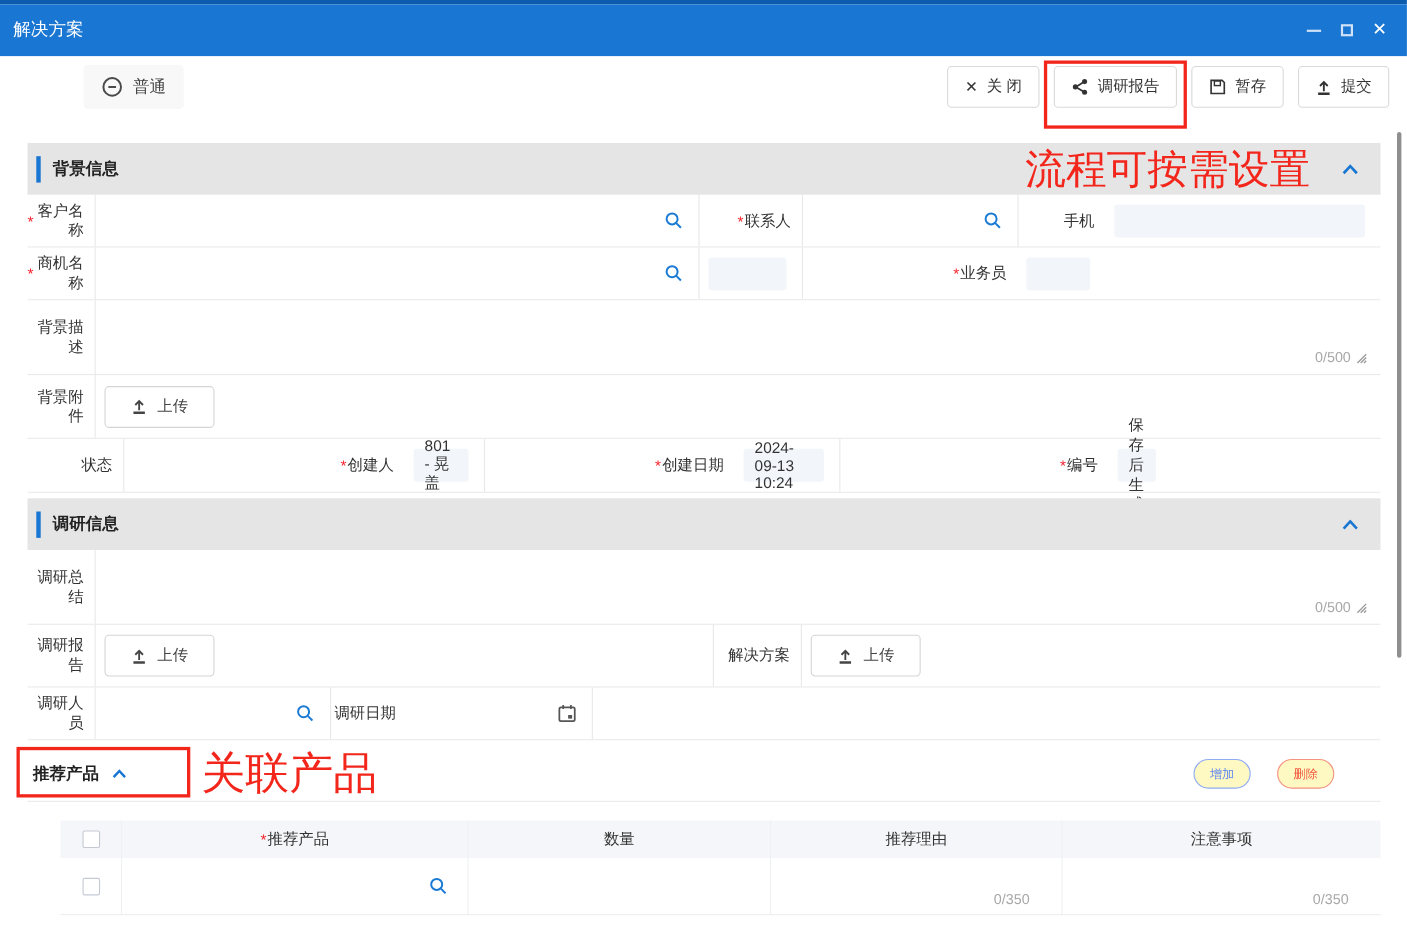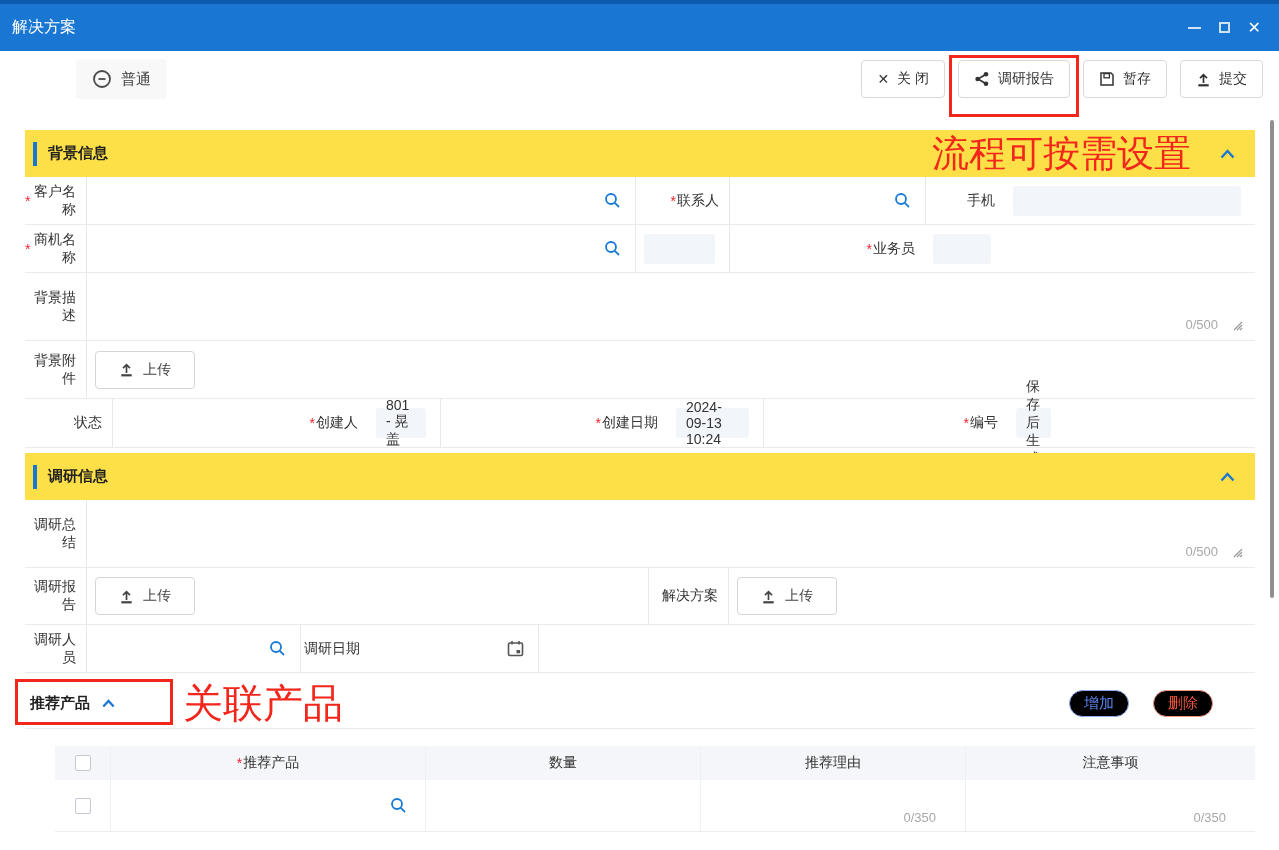--- a/index.html
+++ b/index.html
@@ -35,21 +35,21 @@
   .hl-wrap { position:relative; }
   .hl-wrap::after {
     content:""; position:absolute; left:-9px; right:-9px; top:-5px; bottom:-19px;
     border:3px solid #f3261c; pointer-events:none;
   }
   
   .content { padding:0 24px 0 25px; }
   .section { margin-top:23px; }
   .section + .section { margin-top:5px; }
   .sec-header {
-    background:#fde047; height:47px; display:flex; align-items:center; position:relative;
+    background:#e5e5e5; height:47px; display:flex; align-items:center; position:relative;
   }
   .sec-accent { width:4px; height:24px; background:#1976d2; margin:0 11px 0 8px; }
   .sec-title { font-weight:bold; font-size:15px; color:#222; }
   .sec-chevron { margin-left:auto; margin-right:20px; cursor:pointer; display:flex; }
   .annotation-process {
     position:absolute; right:64px; top:50%; transform:translateY(-50%);
     color:#f3261c; font-size:37px; white-space:nowrap; font-weight:500; pointer-events:none;
   }
   
   .frow { display:grid; border-bottom:1px solid #eaeaea; min-height:48px; font-size:14px; }
@@ -64,21 +64,21 @@
   .lbl { justify-content:flex-end; padding-right:10px; color:#333; text-align:right; }
   .req { color:#f5222d; margin-right:1px; }
   .fld-search { justify-content:flex-end; padding-right:14px; }
   .ro {
     height:30px; background:#f2f5fa; border-radius:3px; flex:1; margin:0 14px 0 8px;
     display:flex; align-items:center; padding:0 10px; color:#333;
   }
   .txt-cell { position:relative; cursor:text; }
   .counter {
     position:absolute; right:12px; bottom:8px; color:#a8a8a8; font-size:13px;
-    display:flex; align-items:center; gap:13px;
+    display:flex; align-items:center; gap:3px;
   }
   .upload-btn {
     width:100px; height:38px; border:1px solid #d5d5d5; border-radius:4px; background:#fff;
     display:flex; align-items:center; justify-content:center; gap:9px; font-size:14px;
     color:#444; margin-left:8px; cursor:pointer;
   }
   .select-cell { padding:0 10px 0 8px; }
   .select-box {
     flex:1; height:32px; background:#f0f2f7; border-radius:3px; display:flex;
     align-items:center; padding:0 10px; color:#333; cursor:pointer;
@@ -97,21 +97,21 @@
   .products-redbox {
     position:absolute; left:-10px; top:1px; width:158px; height:46px;
     border:3px solid #f3261c; pointer-events:none;
   }
   .annotation-product {
     position:absolute; left:158px; top:50%; transform:translateY(-50%);
     color:#f3261c; font-size:40px; white-space:nowrap; font-weight:500; pointer-events:none;
   }
   .products-actions { margin-left:auto; display:flex; gap:24px; margin-right:42px; }
   .pill-btn {
-    height:27px; padding:0 14px; border-radius:14px; background:#000000; font-size:15px;
+    height:27px; padding:0 14px; border-radius:14px; background:#fef9c3; font-size:11px;
     display:flex; align-items:center; cursor:pointer;
   }
   .btn-add { border:1px solid #8fabf4; color:#5f86f0; }
   .btn-del { border:1px solid #f49480; color:#f0553d; }
   
   .ptable { margin:17px 0 0 30px; width:1200px; }
   .pt-head, .pt-row { display:grid; grid-template-columns:55px 315px 275px 265px 290px; }
   .pt-head { background:#f5f6f9; height:34px; }
   .pt-head .pcell { justify-content:center; color:#333; }
   .pt-row { height:52px; border-bottom:1px solid #ededed; background:#fff; }

